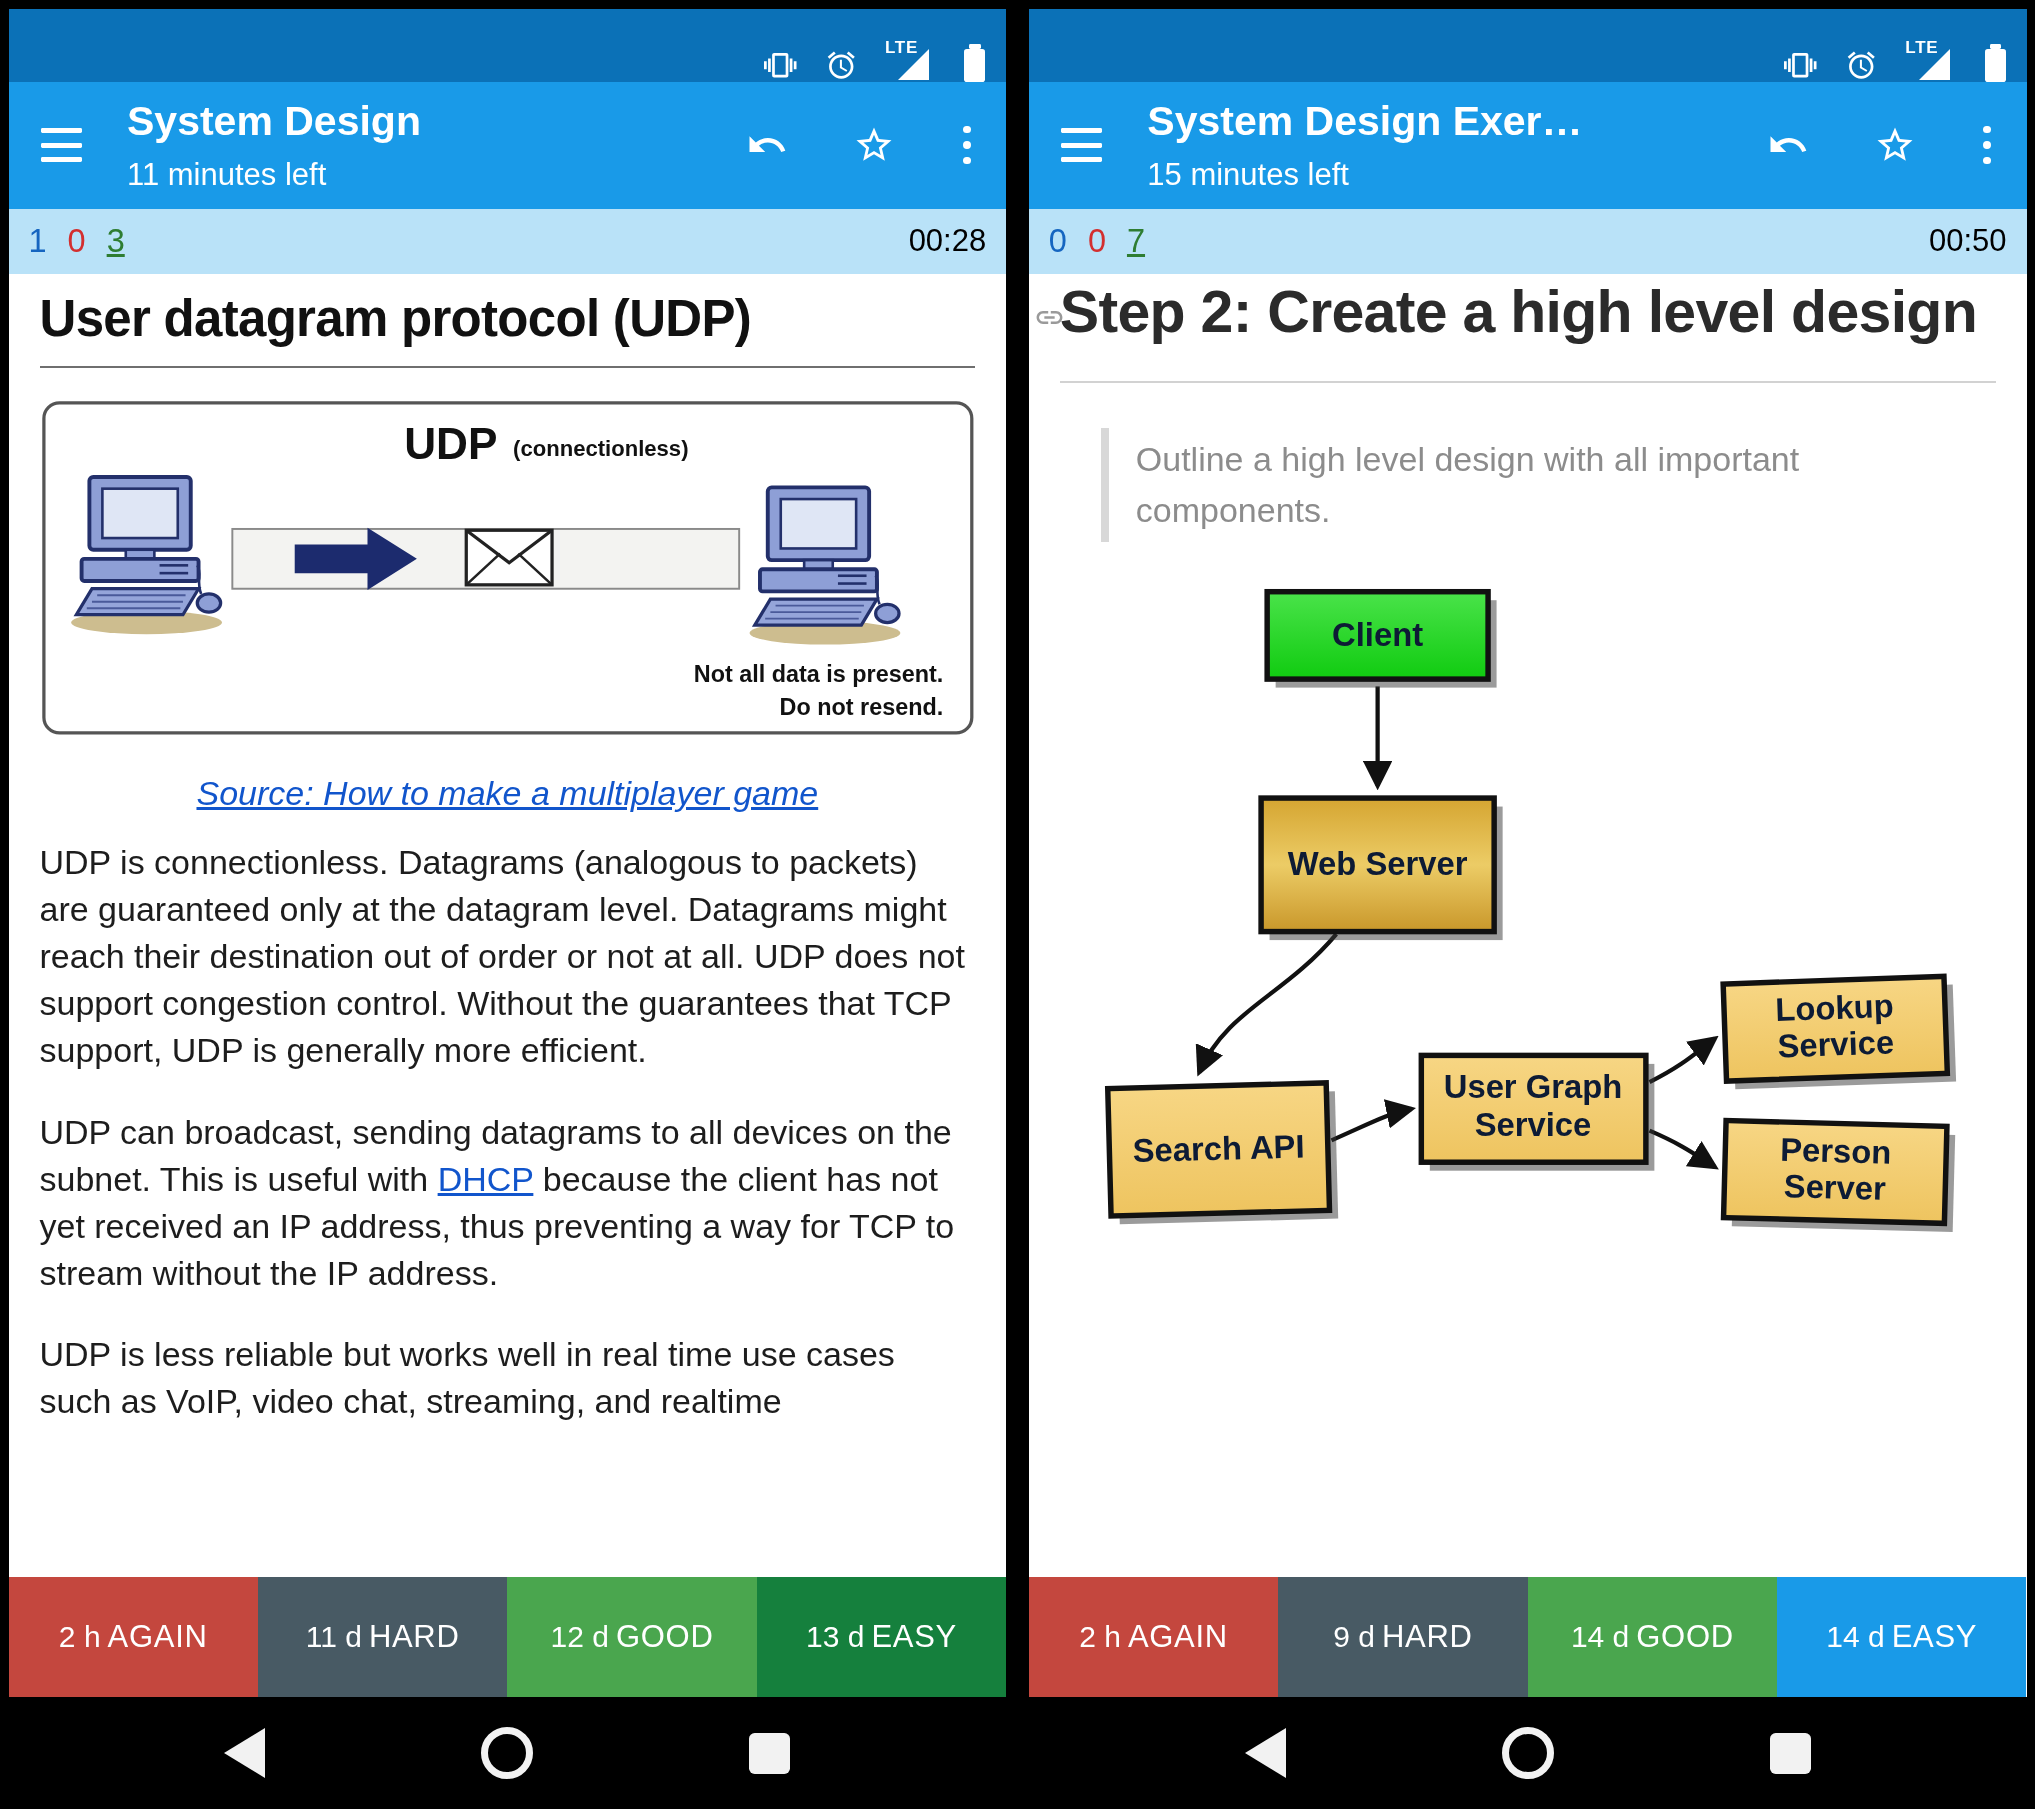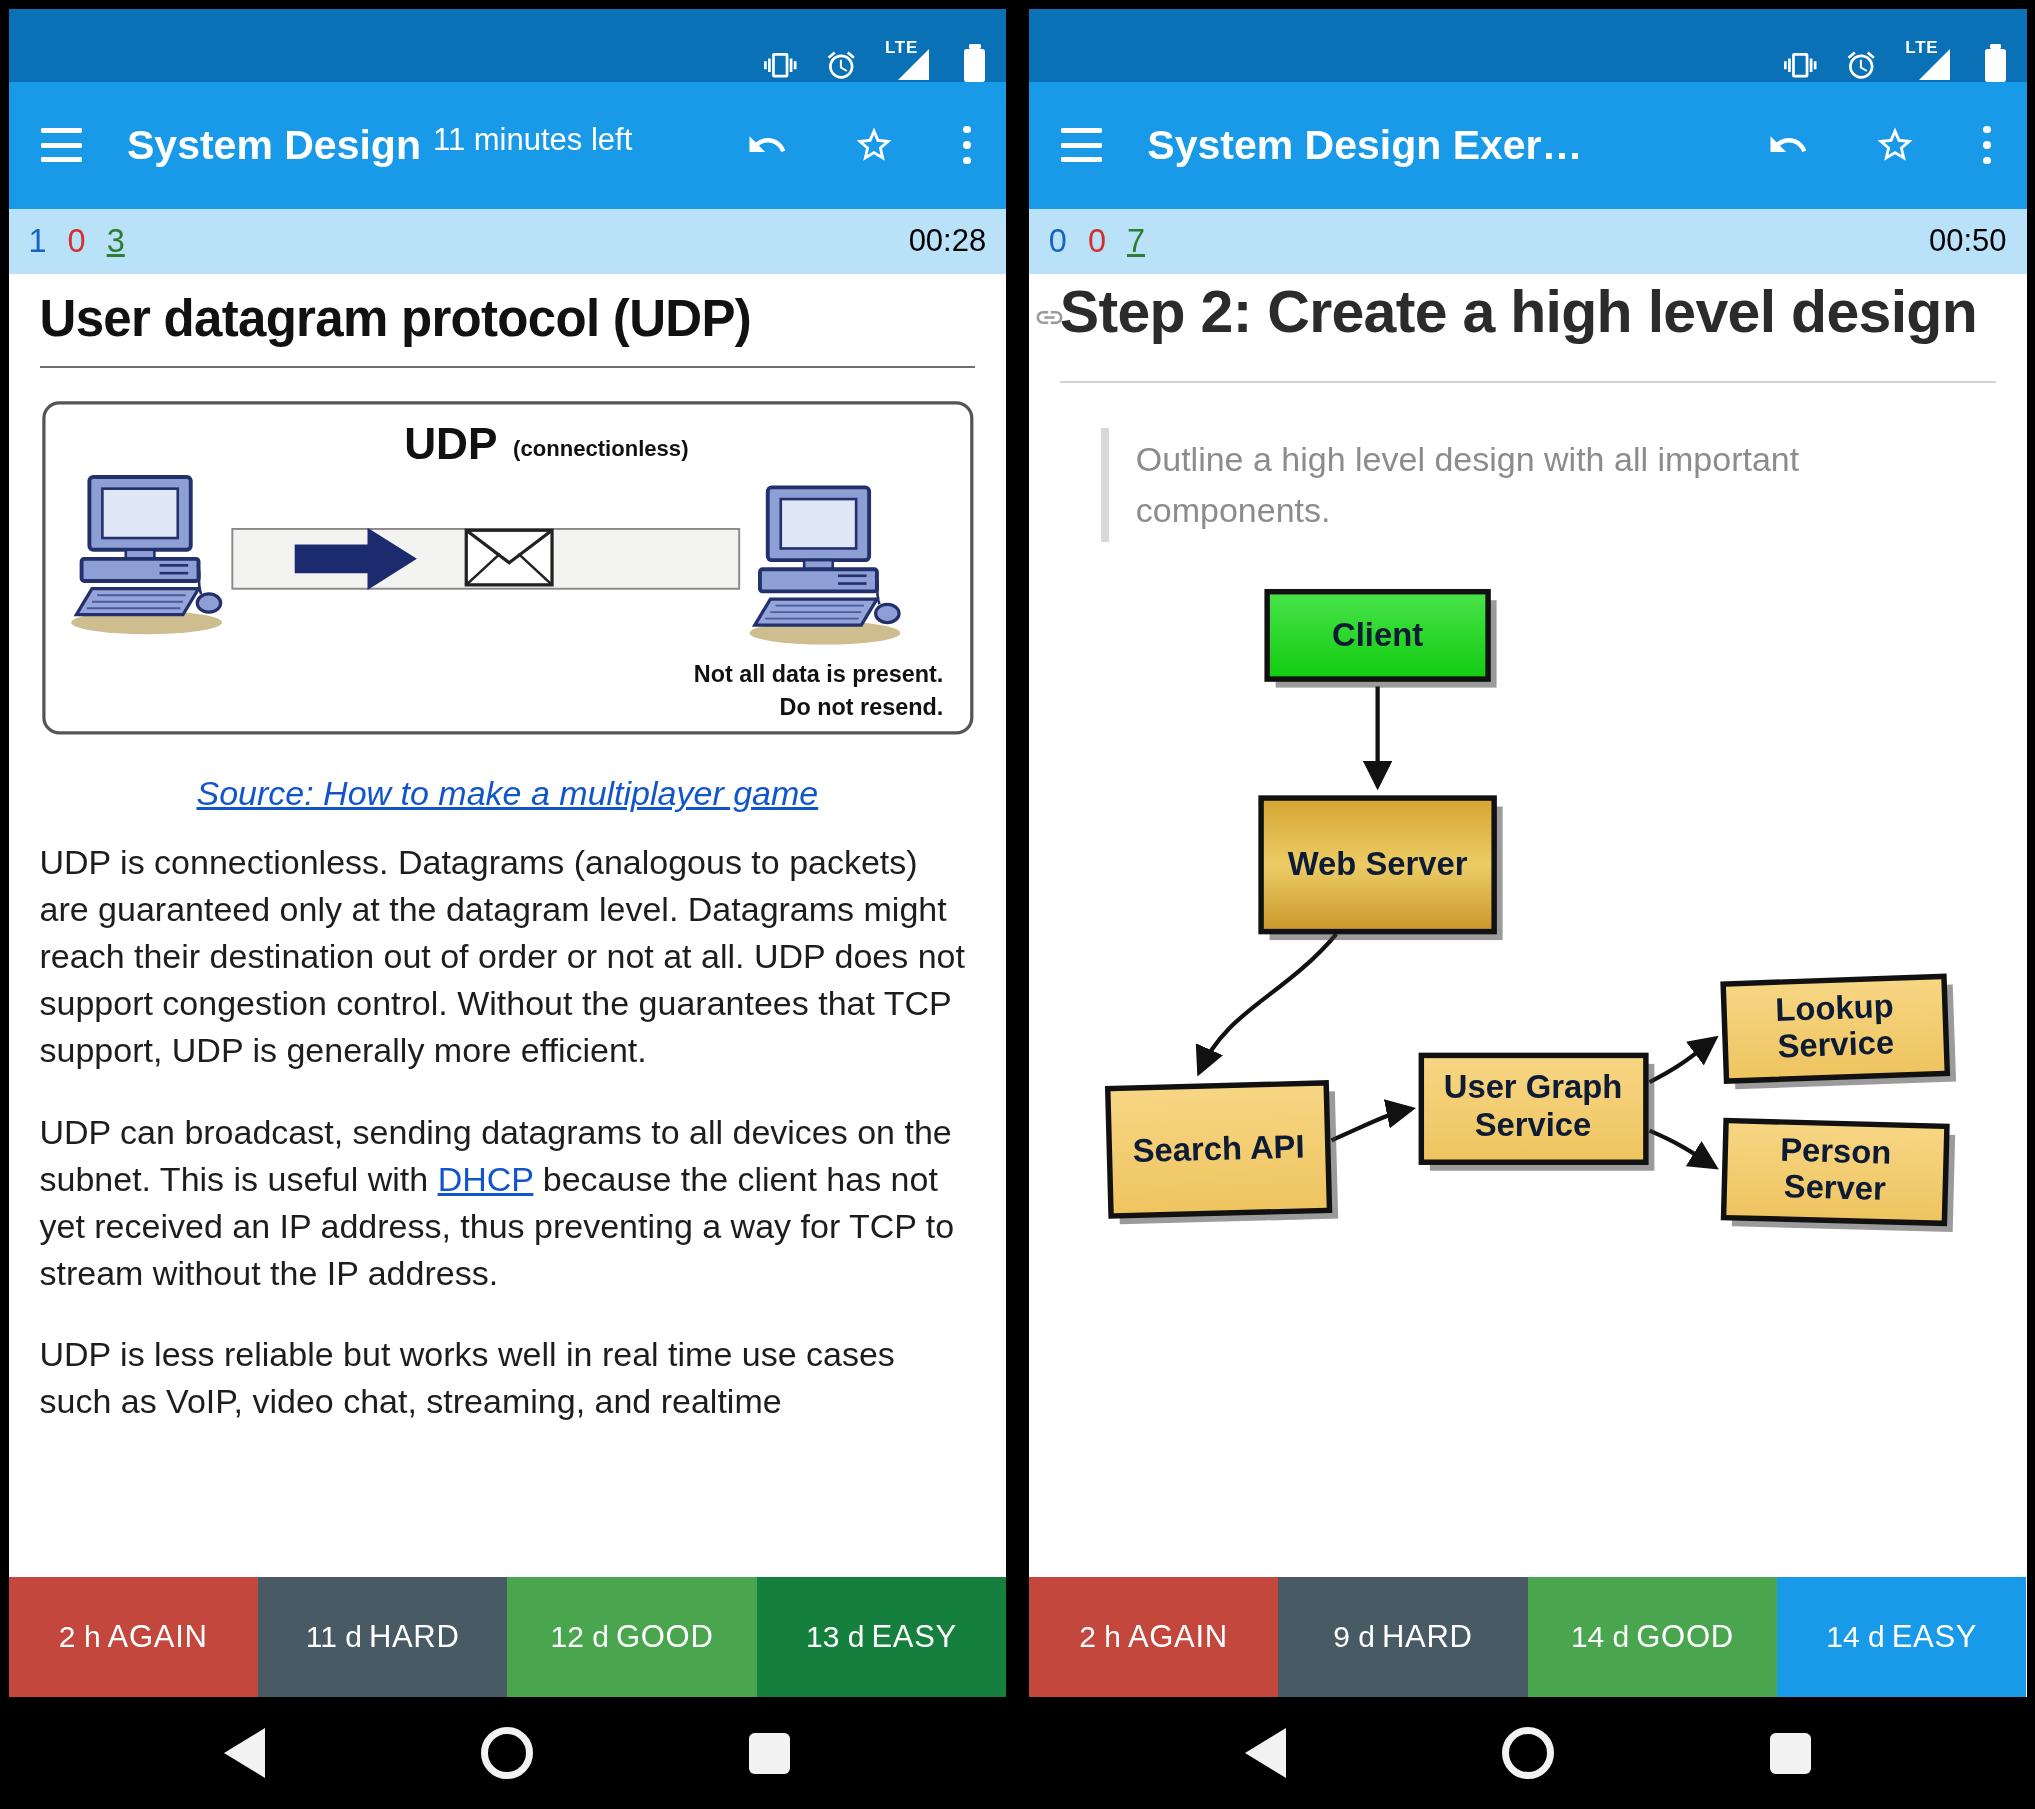--- a/index.html
+++ b/index.html
@@ -13,21 +13,21 @@
   .net{position:relative;width:47px;height:41px}
   .lte{position:absolute;top:-2.8px;left:0;font-size:17px;font-weight:bold;color:#fff;letter-spacing:0.7px}
   .signal-tri{position:absolute;bottom:1.4px;right:2.8px;width:0;height:0;border-left:31px solid transparent;border-bottom:31px solid #fff}
   .battery{width:21px;height:32.5px;background:#fff;border-radius:2.8px;position:relative;margin-left:4.2px}
   .battery::before{content:"";position:absolute;top:-5px;left:5px;width:11.3px;height:5px;background:#fff;border-radius:1.4px}
 
   
   .app-bar{height:127px;background:#199ae8;display:flex;align-items:center;padding:0 32.5px;flex:none;color:#fff}
   .hamburger{display:flex;flex-direction:column;gap:9.2px;cursor:pointer;margin-right:45px}
   .hamburger span{display:block;width:41px;height:5px;background:#fff;border-radius:1.4px}
-  .titles{display:flex;flex-direction:row;gap:12px;min-width:0;flex:1}
+  .titles{display:flex;flex-direction:column;gap:12px;min-width:0;flex:1}
   .bar-title{font-size:41px;font-weight:bold;white-space:nowrap;overflow:hidden}
   .bar-subtitle{font-size:31px}
   .actions{display:flex;align-items:center;gap:65px;margin-left:14px}
   .action-icon{width:42px;height:42px;display:block}
   .overflow{display:flex;flex-direction:column;gap:7.8px;padding:2.8px}
   .overflow i{width:7.8px;height:7.8px;background:#fff;border-radius:50%}
 
   
   .counter-bar{height:65px;background:#b9e2f8;display:flex;align-items:center;padding:0 20px;gap:21px;font-size:32.5px;flex:none}
   .c-new{color:#1565c0}
@@ -210,20 +210,21 @@
     </div>
 
     <div class="app-bar">
       <div class="hamburger">
           <span></span>
           <span></span>
           <span></span>
         </div>
       <div class="titles">
         <div class="bar-title">System Design Exer…</div>
+        <div class="bar-subtitle">15 minutes left</div>
       </div>
       <div class="actions">
         <svg class="action-icon" viewBox="0 0 24 24">
             <path fill="#fff" d="M12.5 8c-2.65 0-5.05.99-6.9 2.6L2 7v9h9l-3.62-3.62c1.39-1.16 3.16-1.88 5.12-1.88 3.54 0 6.55 2.31 7.6 5.5l2.37-.78C21.08 11.03 17.15 8 12.5 8z"></path>
           </svg>
         <svg class="action-icon" viewBox="0 0 24 24">
             <path fill="#fff" d="M22 9.24l-7.19-.62L12 2 9.19 8.63 2 9.24l5.46 4.73L5.82 21 12 17.27 18.18 21l-1.63-7.03L22 9.24zM12 15.4l-3.76 2.27 1-4.28-3.32-2.88 4.38-.38L12 6.1l1.71 4.04 4.38.38-3.32 2.88 1 4.28L12 15.4z"></path>
           </svg>
         <div class="overflow">
             <i></i>

